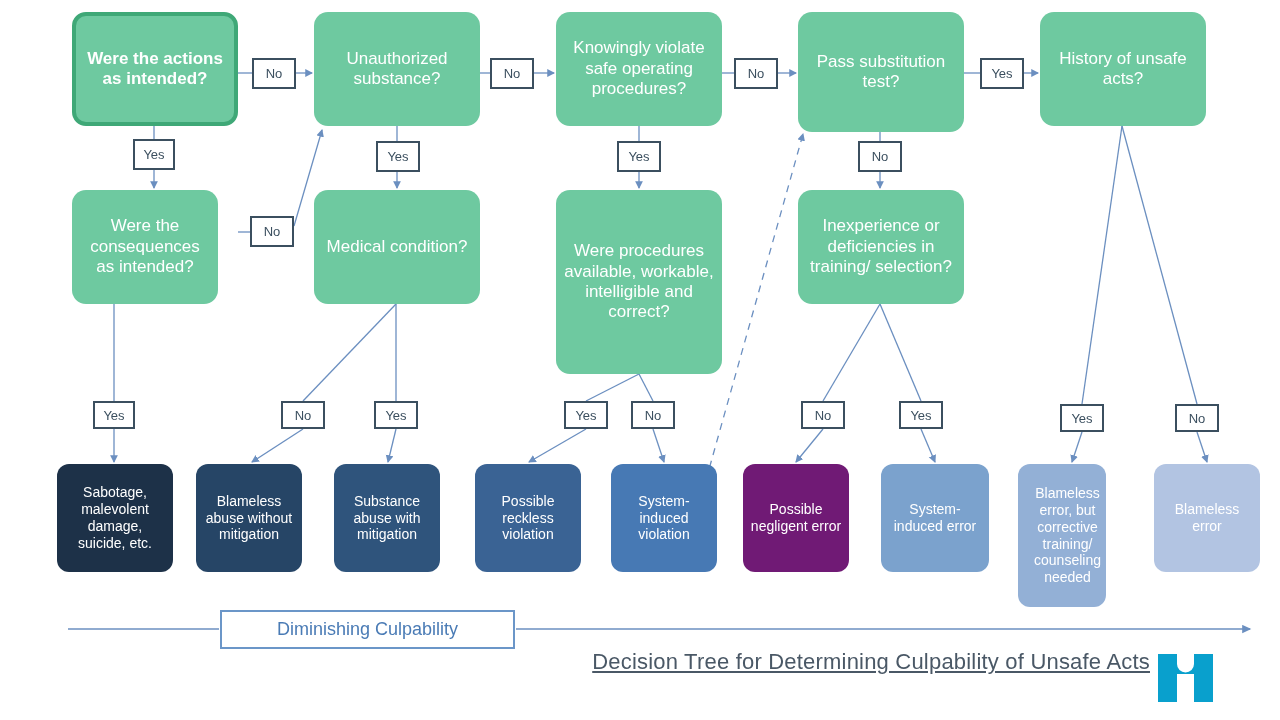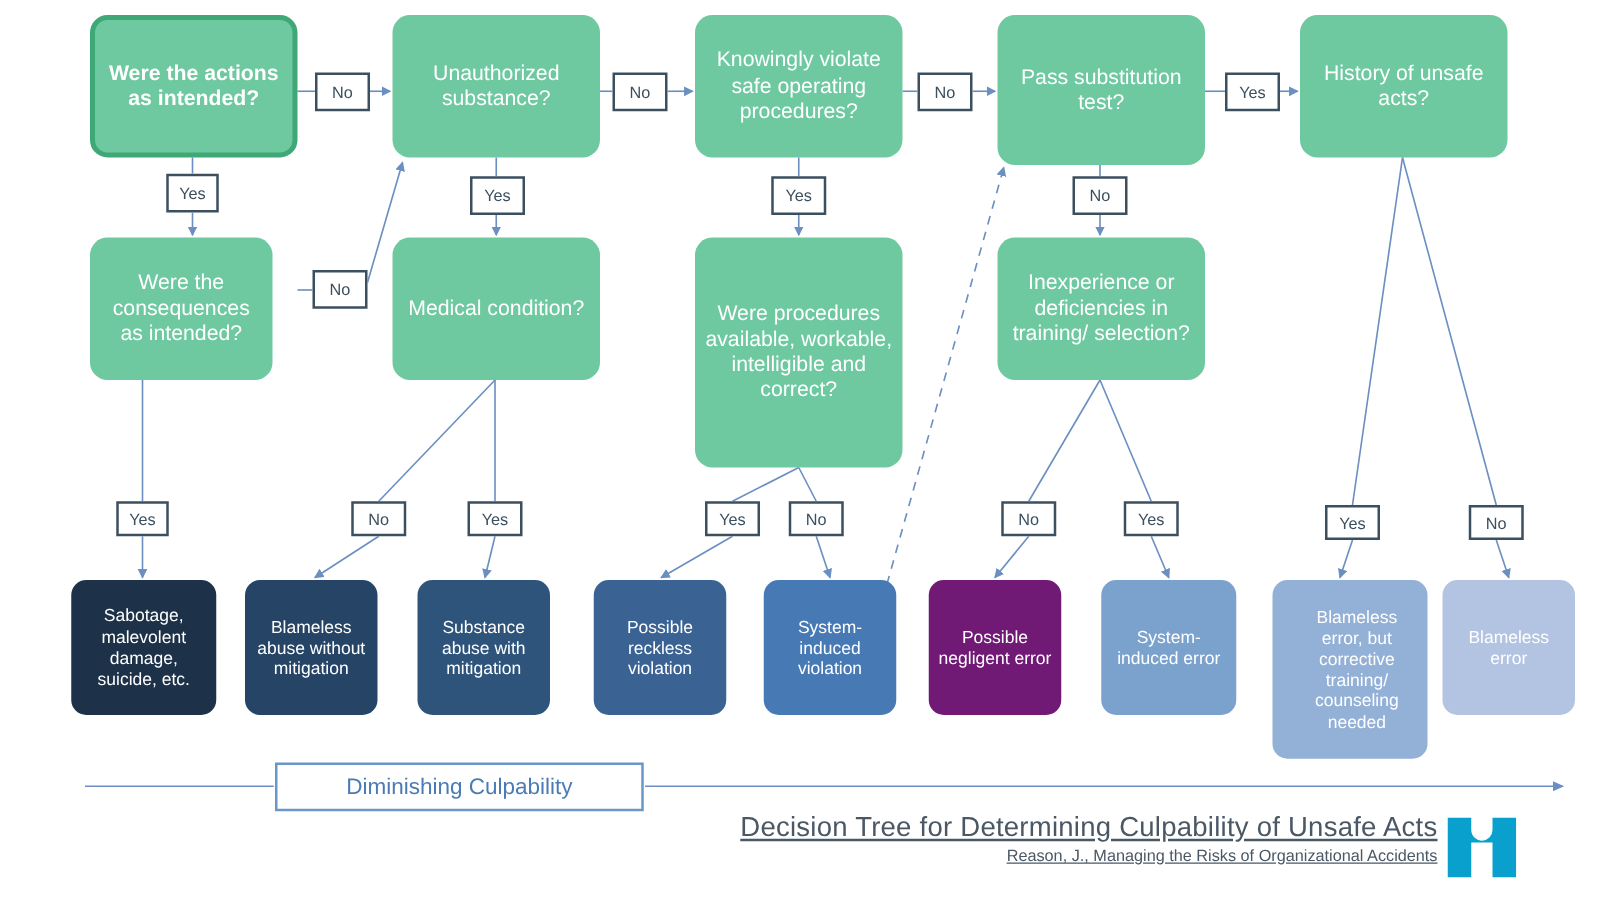--- a/index.html
+++ b/index.html
@@ -233,21 +233,21 @@
       </div>
       <div class="node outcome" style="left: 611px; top: 464px; width: 106px; height: 108px; background: rgb(71, 121, 180);">
         <span>System- induced violation</span>
       </div>
       <div class="node outcome" style="left: 743px; top: 464px; width: 106px; height: 108px; background: #701a75;">
         <span>Possible negligent error</span>
       </div>
       <div class="node outcome" style="left: 881px; top: 464px; width: 108px; height: 108px; background: rgb(123, 162, 205); justify-content: center;">
         <span>System- induced error</span>
       </div>
-      <div class="node outcome" style="left: 1018px; top: 464px; width: 124px; height: 143px; background: rgb(147, 176, 214); padding-left: 17px;">
+      <div class="node outcome" style="left: 1018px; top: 464px; width: 88px; height: 143px; background: rgb(147, 176, 214); padding-left: 17px;">
         <span>Blameless error, but corrective training/ counseling needed</span>
       </div>
       <div class="node outcome" style="left: 1154px; top: 464px; width: 106px; height: 108px; background: rgb(178, 196, 226);">
         <span>Blameless error</span>
       </div>
     </div>
 
   <div id="edge-labels">
       <div class="elabel" style="left: 252px; top: 58px; width: 44px; height: 31px;">No</div>
       <div class="elabel" style="left: 133px; top: 139px; width: 42px; height: 31px;">Yes</div>
@@ -268,20 +268,19 @@
       <div class="elabel" style="left: 1060px; top: 404px; width: 44px; height: 28px;">Yes</div>
       <div class="elabel" style="left: 1175px; top: 404px; width: 44px; height: 28px;">No</div>
     </div>
 
   <div id="culp-box">
     <span>Diminishing Culpability</span>
   </div>
 
   <div id="footer">
     <div id="footer-title">Decision Tree for Determining Culpability of Unsafe Acts</div>
-    <div id="footer-sub">Reason, J., Managing the Risks of Organizational Accidents</div>
   </div>
 
   <svg id="logo" viewBox="0 0 55 48">
     <path d="M0,0 L19,0 L19,10 A8.5,8.5 0 0 0 36,10 L36,0 L55,0 L55,48 L36,48 L36,20 L19,20 L19,48 L0,48 Z" fill="#09a0cd"></path>
   </svg>
 
 </div>
 
 </body></html>

